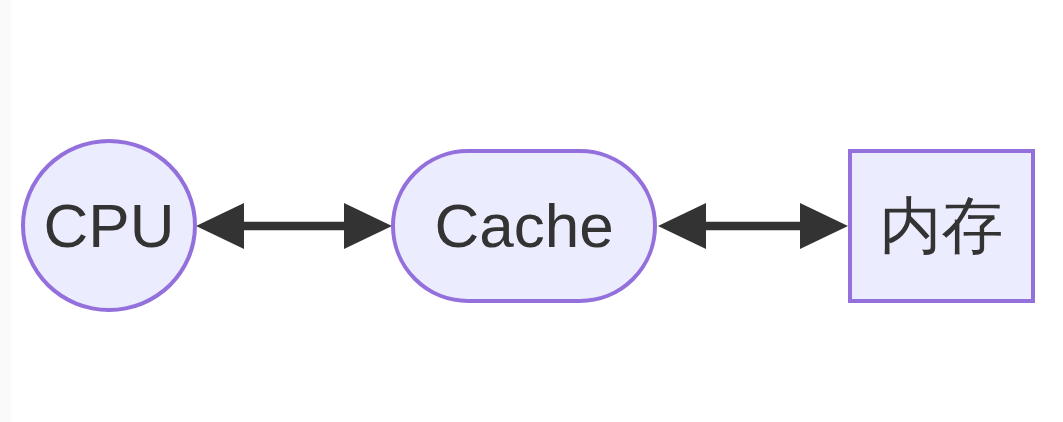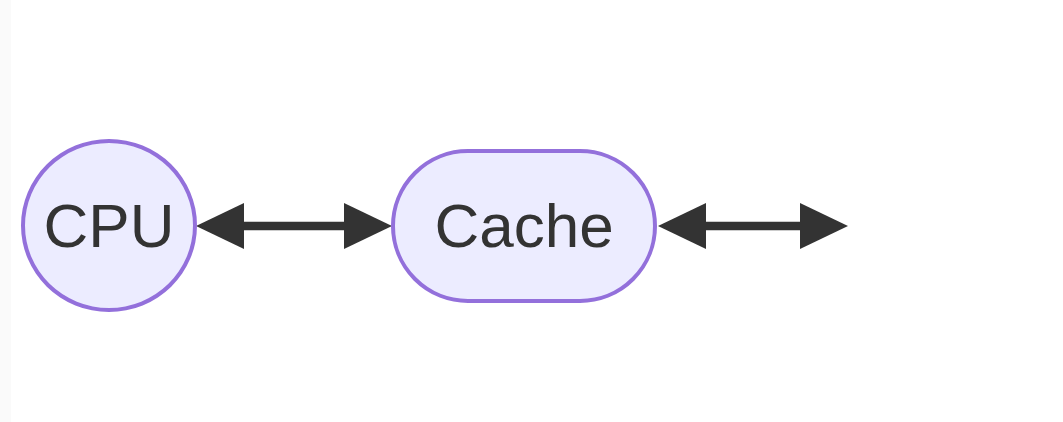--- a/index.html
+++ b/index.html
@@ -87,14 +87,17 @@
   </svg>
 
   <div class="node node-stadium">
     <span>Cache</span>
   </div>
 
   <div class="node node-circle">
     <span>CPU</span>
   </div>
 
+  <div class="node node-rect">
+    <span>内存</span>
+  </div>
 
 </div>
 
 </body></html>

